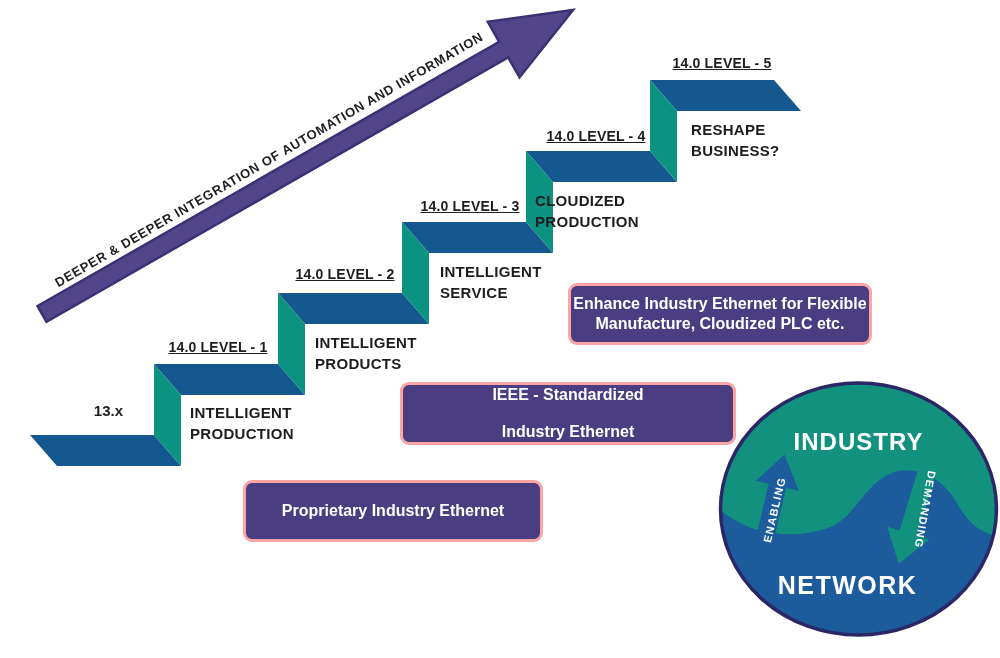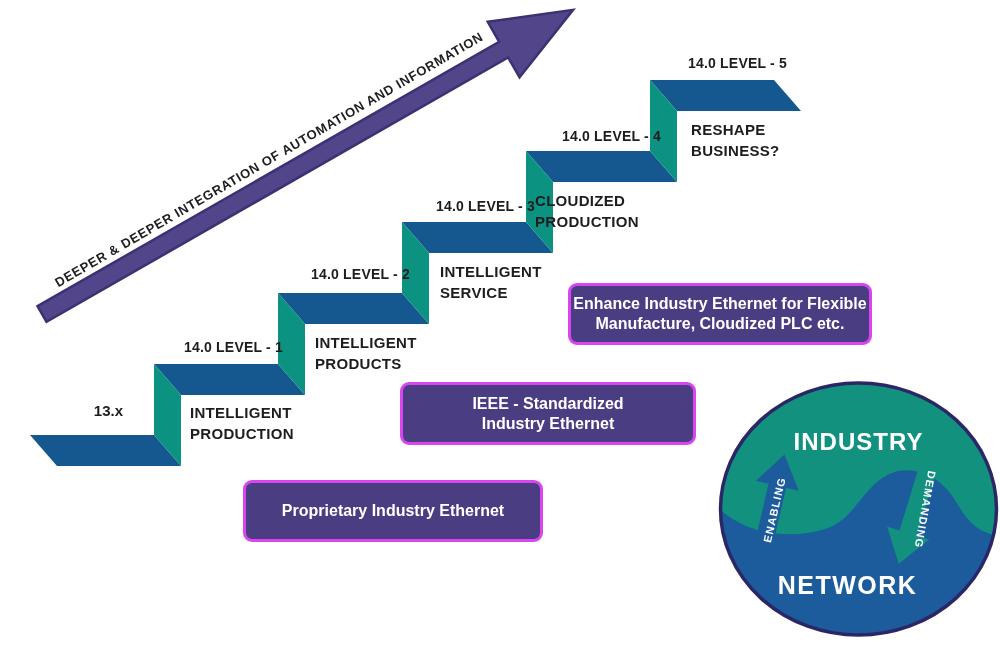--- a/index.html
+++ b/index.html
@@ -2,30 +2,30 @@
 <html><head>
 <meta charset="utf-8">
 <style>
   html,body{margin:0;padding:0;background:#ffffff;}
   .stage{
     position:relative;width:1000px;height:658px;background:#ffffff;overflow:hidden;
     font-family:"Liberation Sans", sans-serif;
   }
   .stage svg{position:absolute;left:0;top:0;}
   .lbl{position:absolute;color:#1d1d1f;font-weight:bold;white-space:nowrap;}
-  .lvl{font-size:14px;letter-spacing:.2px;text-align:right;width:130px;}
+  .lvl{font-size:14px;letter-spacing:.2px;text-align:center;width:130px;text-decoration:underline;}
   .desc{font-size:15px;line-height:21px;letter-spacing:.3px;}
   .milestone{font-size:15px;text-align:right;width:70px;}
   .arrow-text{
     position:absolute;left:56px;top:276px;color:#1d1d1f;font-weight:bold;
     font-size:13px;letter-spacing:.7px;white-space:nowrap;
     transform:rotate(-30.2deg);transform-origin:0 50%;
   }
   .ebox{
-    position:absolute;border-radius:9px;border:3px solid #d946ef;background:#4a3d82;
+    position:absolute;border-radius:9px;border:3px solid #fca5a5;background:#4a3d82;
     display:flex;flex-direction:column;align-items:center;justify-content:center;
     color:#ffffff;font-weight:bold;font-size:16px;line-height:20px;text-align:center;
     box-sizing:border-box;
   }
   .ebox span:empty{display:none;}
   .circle-lbl{position:absolute;color:#ffffff;font-weight:bold;text-align:center;}
   .c-top{left:787px;top:428px;width:143px;font-size:24px;letter-spacing:1px;}
   .c-bottom{left:776px;top:571px;width:143px;font-size:25px;letter-spacing:1.5px;}
   .c-arrow-lbl{
     position:absolute;color:#ffffff;font-weight:bold;font-size:11px;letter-spacing:1.2px;
@@ -111,21 +111,21 @@
   </div>
   <div class="lbl desc" style="left:691px;top:119px;">
     <div>RESHAPE</div>
     <div>BUSINESS?</div>
   </div>
 
   <div class="ebox" style="left:233px;top:480px;width:300px;height:62px;margin-left:10px;">
     <span>Proprietary Industry Ethernet</span>
 
   </div>
-  <div class="ebox" style="left:400px;top:382px;width:296px;height:63px;">
+  <div class="ebox" style="left:400px;top:382px;width:336px;height:63px;justify-content:space-between;">
     <span>IEEE - Standardized</span>
     <span>Industry Ethernet</span>
   </div>
   <div class="ebox" style="left:568px;top:283px;width:304px;height:62px;">
     <span>Enhance Industry Ethernet for Flexible</span>
     <span>Manufacture, Cloudized PLC etc.</span>
   </div>
 
   <div class="circle-lbl c-top">INDUSTRY</div>
   <div class="circle-lbl c-bottom">NETWORK</div>

